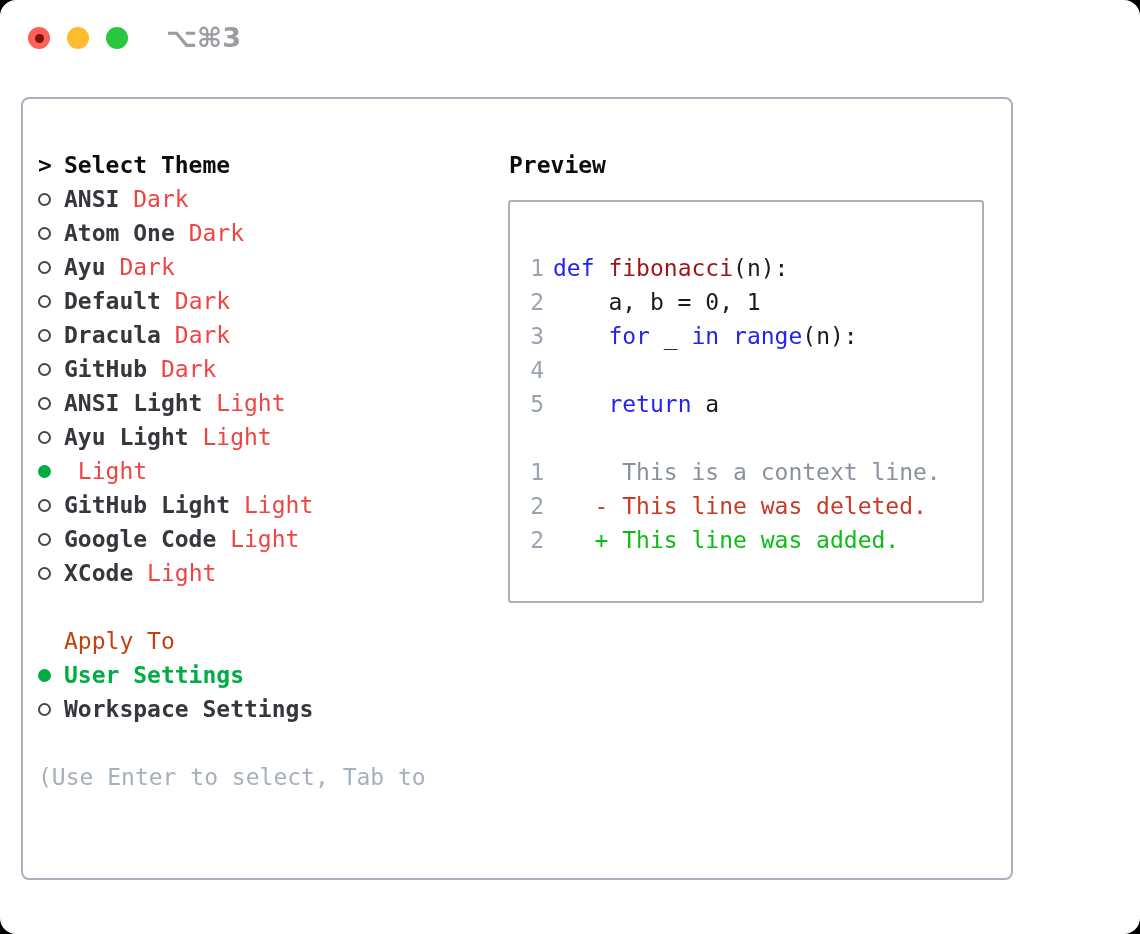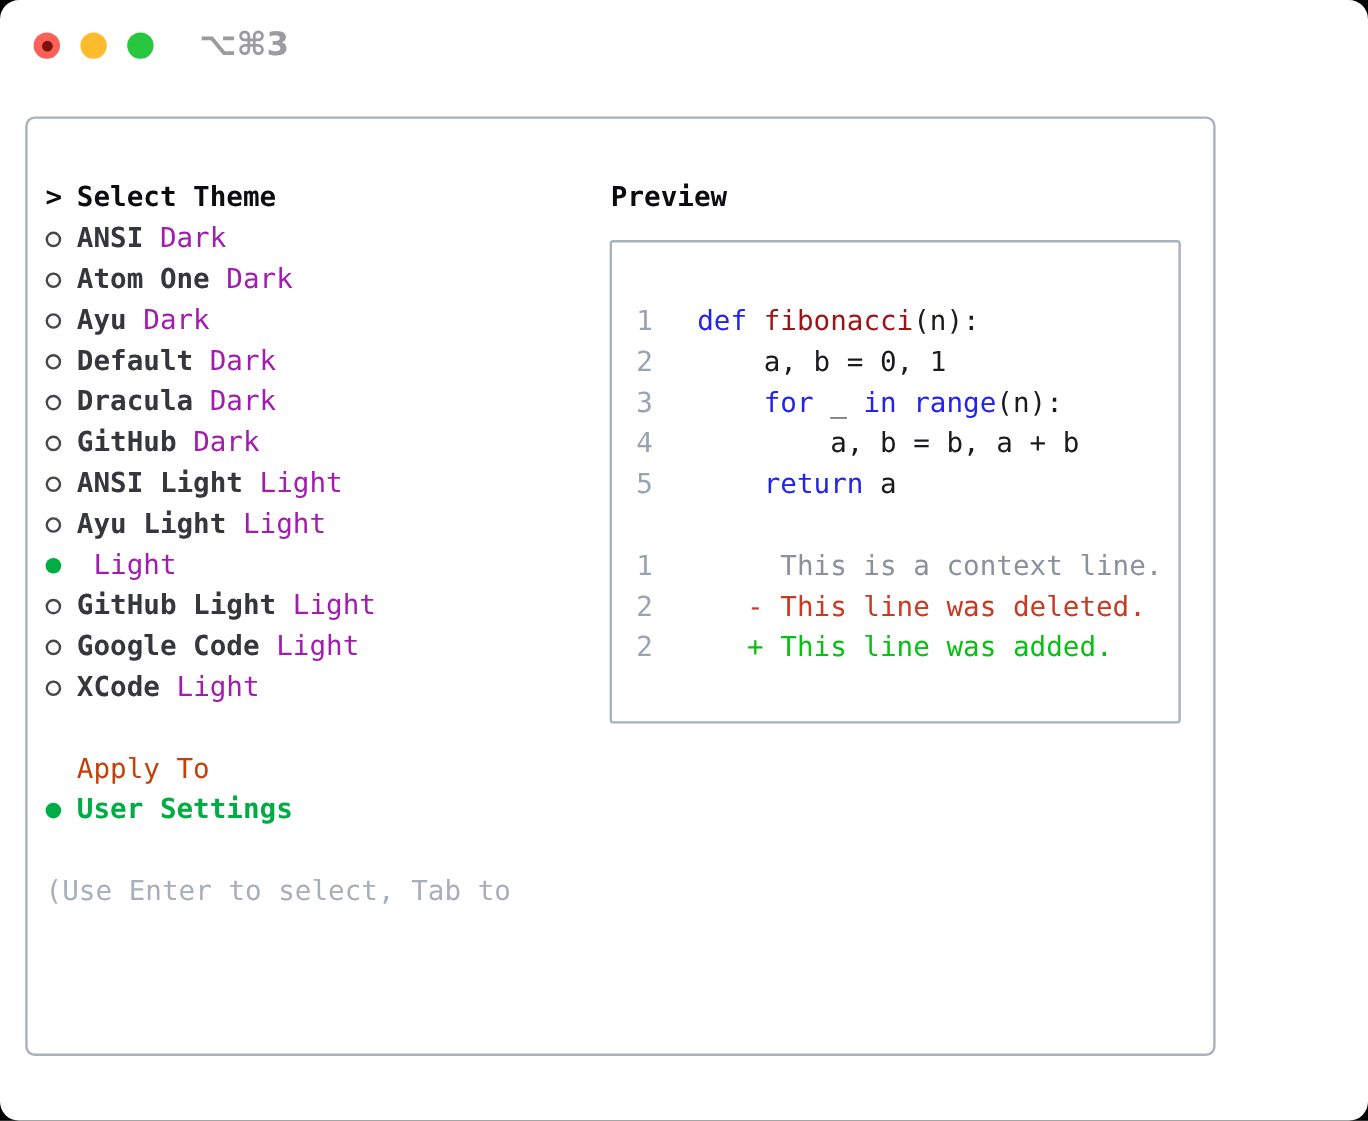--- a/index.html
+++ b/index.html
@@ -38,40 +38,40 @@
   .lrow { display:flex; height:34px; align-items:center; white-space:pre; }
   .pre { display:inline-flex; width:26px; align-items:center; flex:none; }
   .dot { width:13px; height:13px; border-radius:50%; box-sizing:border-box; }
   .dot-open   { border:2.5px solid #46464d; }
   .dot-filled { background:#00ad44; }
   .gt   { color:#0c0c10; font-weight:bold; }
   .hdr  { color:#0c0c10; font-weight:bold; }
   .applyhdr { color:#c2410c; }
   .tname { color:#36363d;font-weight:bold; }
   .sel   { color:#00ad44 !important; }
-  .tvariant { color:#a21caf; }
+  .tvariant { color:#ef4444; }
   .hint { color:#a7afbb; white-space:pre; height:34px; display:flex; align-items:center; }
   .spacer { height:34px; }
   
   .preview-title {
     position:absolute; left:486px; top:49px;
     height:34px; display:flex; align-items:center;
     font-weight:bold; color:#0c0c10;
   }
   .preview-box {
     position:absolute; left:485px; top:101px; width:476px; height:403px;
     box-sizing:border-box;
     border:2px solid #a9b1bc; border-radius:3px;
     padding:49px 0 0 20px;
     overflow:hidden;
   }
   .cline { display:flex; height:34px; align-items:center; white-space:pre; }
   .ln { display:inline-block; width:14px; margin-right:9px; text-align:right;
         color:#9aa3b1; flex:none; }
-  .codewrap { white-space:pre;margin-left:28px; }
+  .codewrap { white-space:pre; }
   .tok-kw { color:#2323ee; }
   .tok-fn { color:#9c1414; }
   .tok-pl { color:#1a1a1f; }
   .diff-context { color:#8b919c; }
   .diff-deleted { color:#c93a24; }
   .diff-added   { color:#0abf14; }
 </style>
 </head>
 <body>
 
@@ -111,35 +111,36 @@
 
       <div class="spacer"></div>
 
       <div class="lrow">
         <span class="pre"></span>
         <span class="applyhdr">Apply To</span>
       </div>
 
       <div id="apply-list">
           <div class="lrow"><span class="pre"><span class="dot dot-filled"></span></span><span class="tname sel">User Settings</span></div>
+          <div class="lrow"><span class="pre"><span class="dot dot-open"></span></span><span class="tname">Workspace Settings</span></div>
         </div>
 
       <div class="spacer"></div>
 
       <div class="hint">(Use Enter to select, Tab to</div>
     </div>
 
     <div class="preview-title">Preview</div>
 
     <div class="preview-box">
       <div id="code-lines">
           <div class="cline"><span class="ln">1</span><span class="codewrap"><span class="tok-kw">def</span><span class="tok-pl"> </span><span class="tok-fn">fibonacci</span><span class="tok-pl">(n):</span></span></div>
           <div class="cline"><span class="ln">2</span><span class="codewrap"><span class="tok-pl">    a, b = 0, 1</span></span></div>
           <div class="cline"><span class="ln">3</span><span class="codewrap"><span class="tok-pl">    </span><span class="tok-kw">for</span><span class="tok-pl"> _ </span><span class="tok-kw">in</span><span class="tok-pl"> </span><span class="tok-kw">range</span><span class="tok-pl">(n):</span></span></div>
-          <div class="cline"><span class="ln">4</span><span class="codewrap"><span class="tok-pl">        a, b = b, a + b</span></span></div>
+          <div class="cline"><span class="ln">4</span></div>
           <div class="cline"><span class="ln">5</span><span class="codewrap"><span class="tok-pl">    </span><span class="tok-kw">return</span><span class="tok-pl"> a</span></span></div>
         </div>
       <div class="spacer"></div>
       <div id="diff-lines">
           <div class="cline"><span class="ln">1</span><span class="codewrap diff-context">     This is a context line.</span></div>
           <div class="cline"><span class="ln">2</span><span class="codewrap diff-deleted">   - This line was deleted.</span></div>
           <div class="cline"><span class="ln">2</span><span class="codewrap diff-added">   + This line was added.</span></div>
         </div>
     </div>
 

